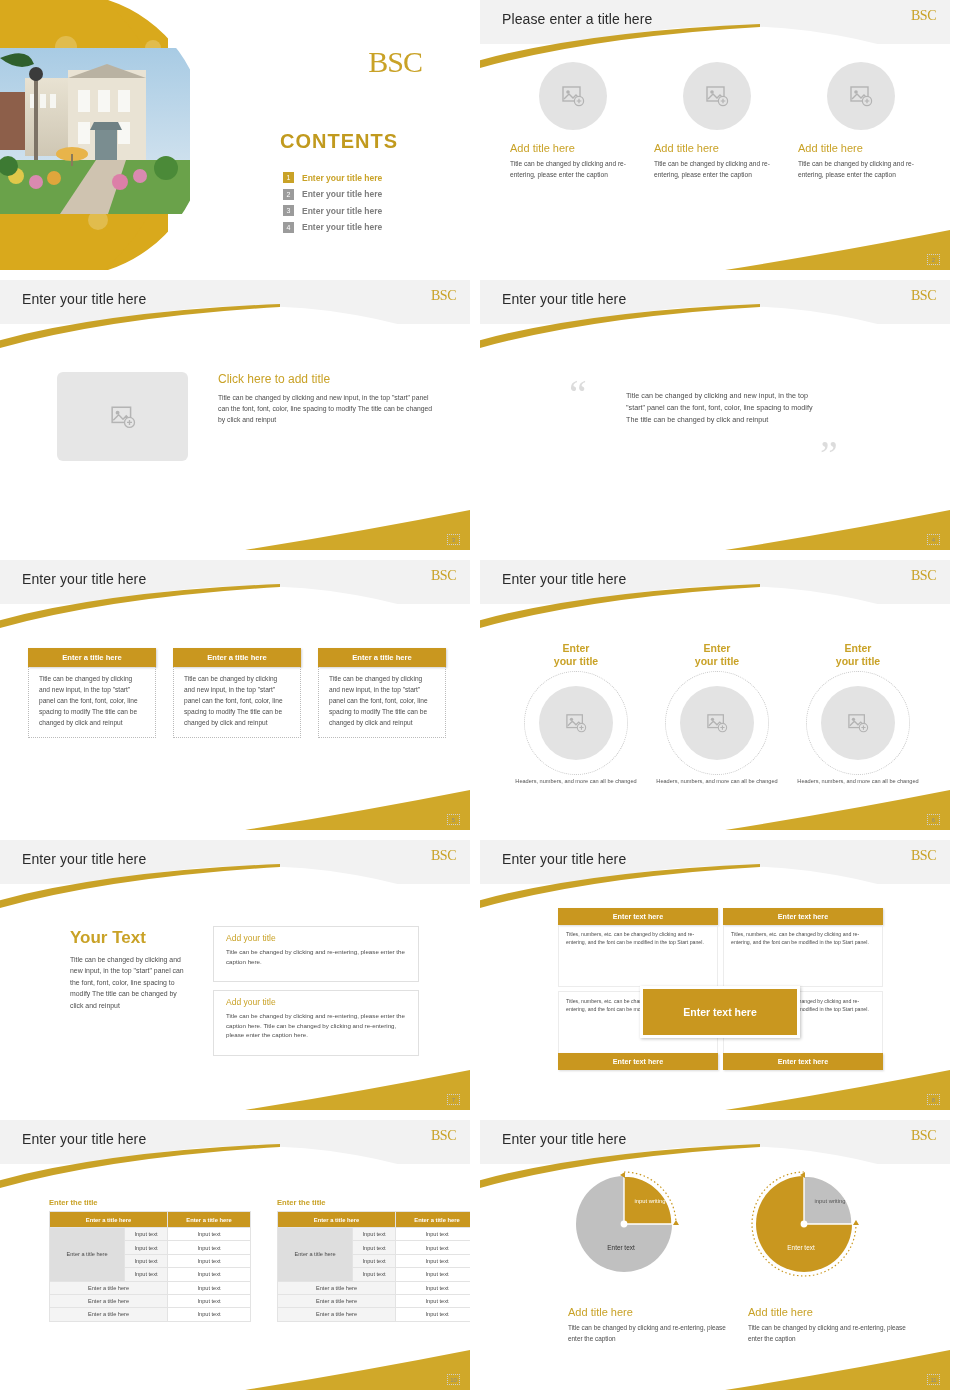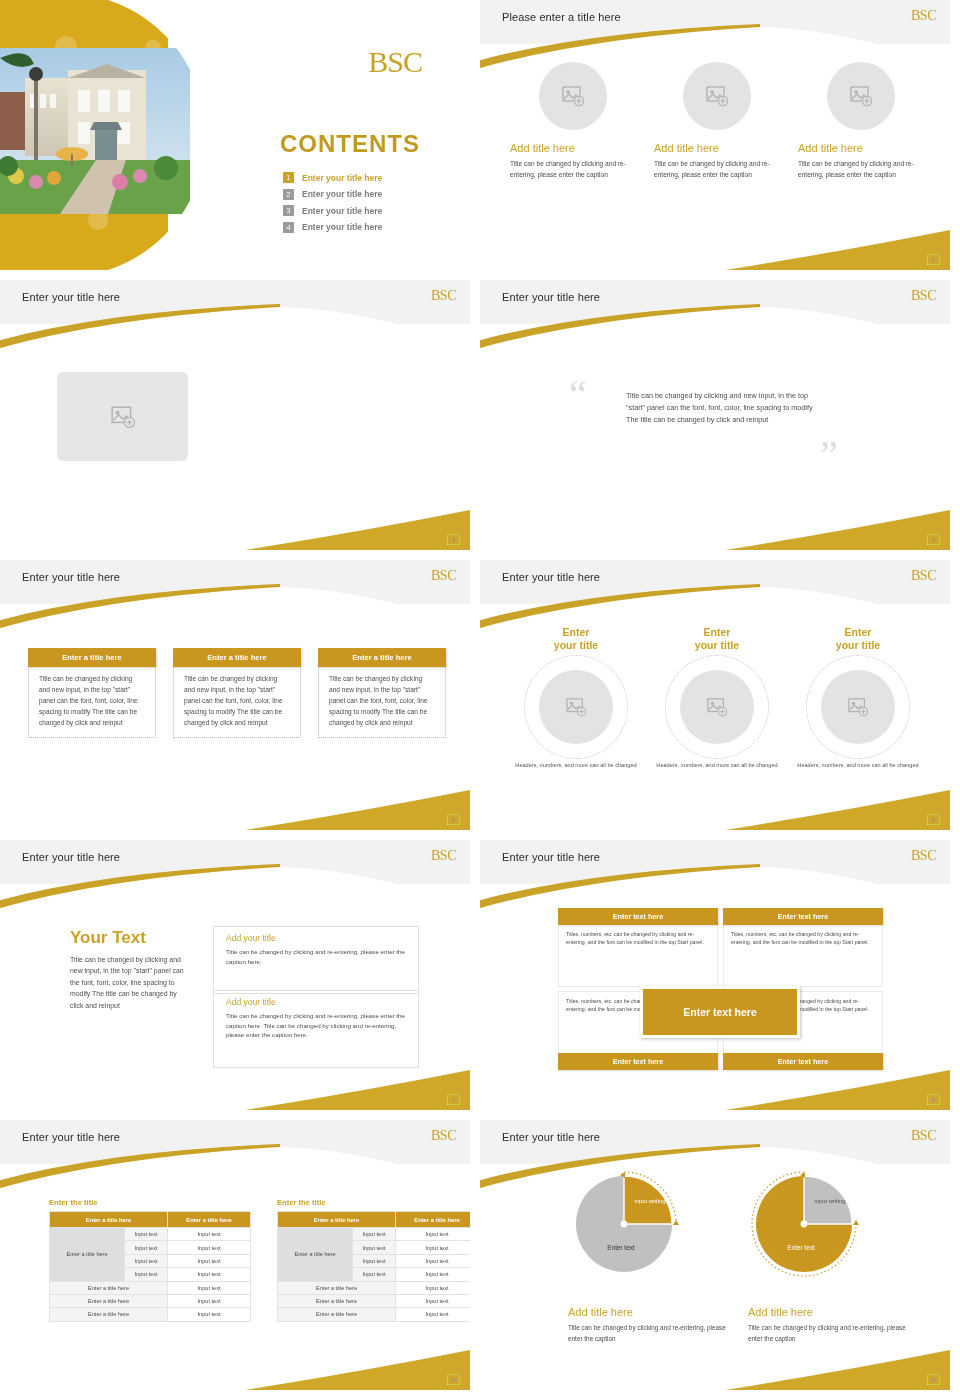--- a/index.html
+++ b/index.html
@@ -33,21 +33,21 @@
     content: "";
     position: absolute;
     left: -30px; top: 26px;
     width: 560px; height: 120px;
     background: #ffffff;
     border-radius: 50% 50% 0 0 / 100% 100% 0 0;
   }
   .hdr-title {
     position: absolute;
     left: 22px; top: 11px;
-    font-size: 11px;
+    font-size: 14px;
     color: #2b2b2b;
     letter-spacing: .1px;
     z-index: 4;
   }
   .swoosh {
     position: absolute;
     left: -40px; top: 24px;
     width: 320px; height: 56px;
     overflow: hidden;
     z-index: 3;
@@ -106,21 +106,21 @@
   }
   .cover-clip {
     position: absolute;
     left: 0; top: 0;
     width: 190px; height: 270px;
   }
   .bokeh { position: absolute; border-radius: 50%; background: rgba(255,255,255,.22); }
   .cover-title {
     position: absolute;
     left: 280px; top: 130px;
-    font-size: 24px; font-weight: bold;
+    font-size: 20px; font-weight: bold;
     color: #c19a1e;
     letter-spacing: 1px;
   }
   .toc { position: absolute; left: 283px; top: 172px; width: 170px; }
   .toc-row { display: flex; align-items: center; margin-bottom: 5.5px; }
   .toc-num {
     width: 11px; height: 11px;
     background: #9b9b9b; color: #fff;
     font-size: 7px; line-height: 11px; text-align: center;
     margin-right: 8px; flex: 0 0 auto;
@@ -174,31 +174,31 @@
   .s5-head {
     background: #c9971f; color: #fff; font-size: 7.6px; font-weight: bold;
     text-align: center; padding: 5px 0; box-shadow: 1px 1px 2px rgba(0,0,0,.18);
   }
   .s5-body { border-left: 1px dotted #bbb; border-right: 1px dotted #bbb; border-bottom: 1px dotted #bbb;
              padding: 7px 10px 9px; font-size: 6.6px; }
 
   
   .s6-wrap { position: absolute; left: 32px; top: 66px; right: 28px; display: flex; justify-content: space-between; }
   .s6-col { width: 128px; display: flex; flex-direction: column; align-items: center; position: relative; }
-  .s6-title { font-size: 10.5px; font-weight: bold; color: #c9a227; text-align: center; line-height: 1.25; }
+  .s6-title { font-size: 10.5px; font-weight: bold; color: #c9a227; text-align: center; line-height: 1.25; margin-top: 16px; }
   .s6-ring { margin-top: 3px; width: 104px; height: 104px; border: 1px dotted #c8c8c8; border-radius: 50%;
              display: flex; align-items: center; justify-content: center; }
   .s6-ring .circle-ph { width: 74px; height: 74px; }
   .s6-cap { margin-top: 2px; font-size: 5.6px; color: #555; text-align: center; line-height: 1.5; }
 
   
   .s7-left { position: absolute; left: 70px; top: 88px; width: 120px; }
   .s7-left .big { font-size: 17px; font-weight: bold; color: #c9a227; }
   .s7-left .body-txt { margin-top: 6px; font-size: 6.9px; }
-  .s7-box { position: absolute; left: 213px; width: 206px; border: 1px solid #e0e0e0; padding: 6px 12px 27px; }
+  .s7-box { position: absolute; left: 213px; width: 206px; border: 1px solid #e0e0e0; padding: 6px 12px 15px; }
   .s7-box .gold-h { font-size: 8.5px; }
   .s7-box .body-txt { margin-top: 4px; font-size: 6.2px; line-height: 1.55; }
 
   
   .s8 { position: absolute; left: 78px; top: 68px; width: 325px; }
   .s8-row { display: flex; gap: 5px; }
   .s8-cell { width: 160px; }
   .s8-bar { background: #c9971f; color: #fff; font-size: 7.2px; font-weight: bold;
             text-align: center; padding: 4px 0; box-shadow: 1px 1px 2px rgba(0,0,0,.15); }
   .s8-txt { border: 1px solid #ececec; border-top: none; padding: 6px 7px; font-size: 5.2px;
@@ -379,20 +379,24 @@
     <div class="s3-wrap">
       <div class="rect-ph">
         <svg class="ph-ico" width="26" height="24" viewBox="0 0 24 22">
             <rect x="2" y="2" width="17" height="14" fill="none" stroke="#8c8c8c" stroke-width="1.4"></rect>
             <circle cx="7" cy="7" r="1.8" fill="#8c8c8c"></circle>
             <path d="M3 14 l5 -5 4 4 3 -3 4 4" fill="none" stroke="#8c8c8c" stroke-width="1.4"></path>
             <circle cx="18" cy="16" r="4.6" fill="#e6e6e6" stroke="#8c8c8c" stroke-width="1.2"></circle>
             <path d="M18 13.7v4.6M15.7 16h4.6" stroke="#8c8c8c" stroke-width="1.2"></path>
           </svg>
       </div>
+      <div class="s3-txt">
+        <div class="gold-h">Click here to add title</div>
+        <div class="body-txt">Title can be changed by clicking and new input, in the top "start" panel can the font, font, color, line spacing to modify The title can be changed by click and reinput</div>
+      </div>
     </div>
     <div class="pageno">3</div>
   </div>
 
   <div class="slide">
     <div class="hdr"></div>
     <div class="hdr-title">Enter your title here</div>
     <div class="logo">BSC</div>
     <div class="swoosh">
       <svg width="320" height="56">

